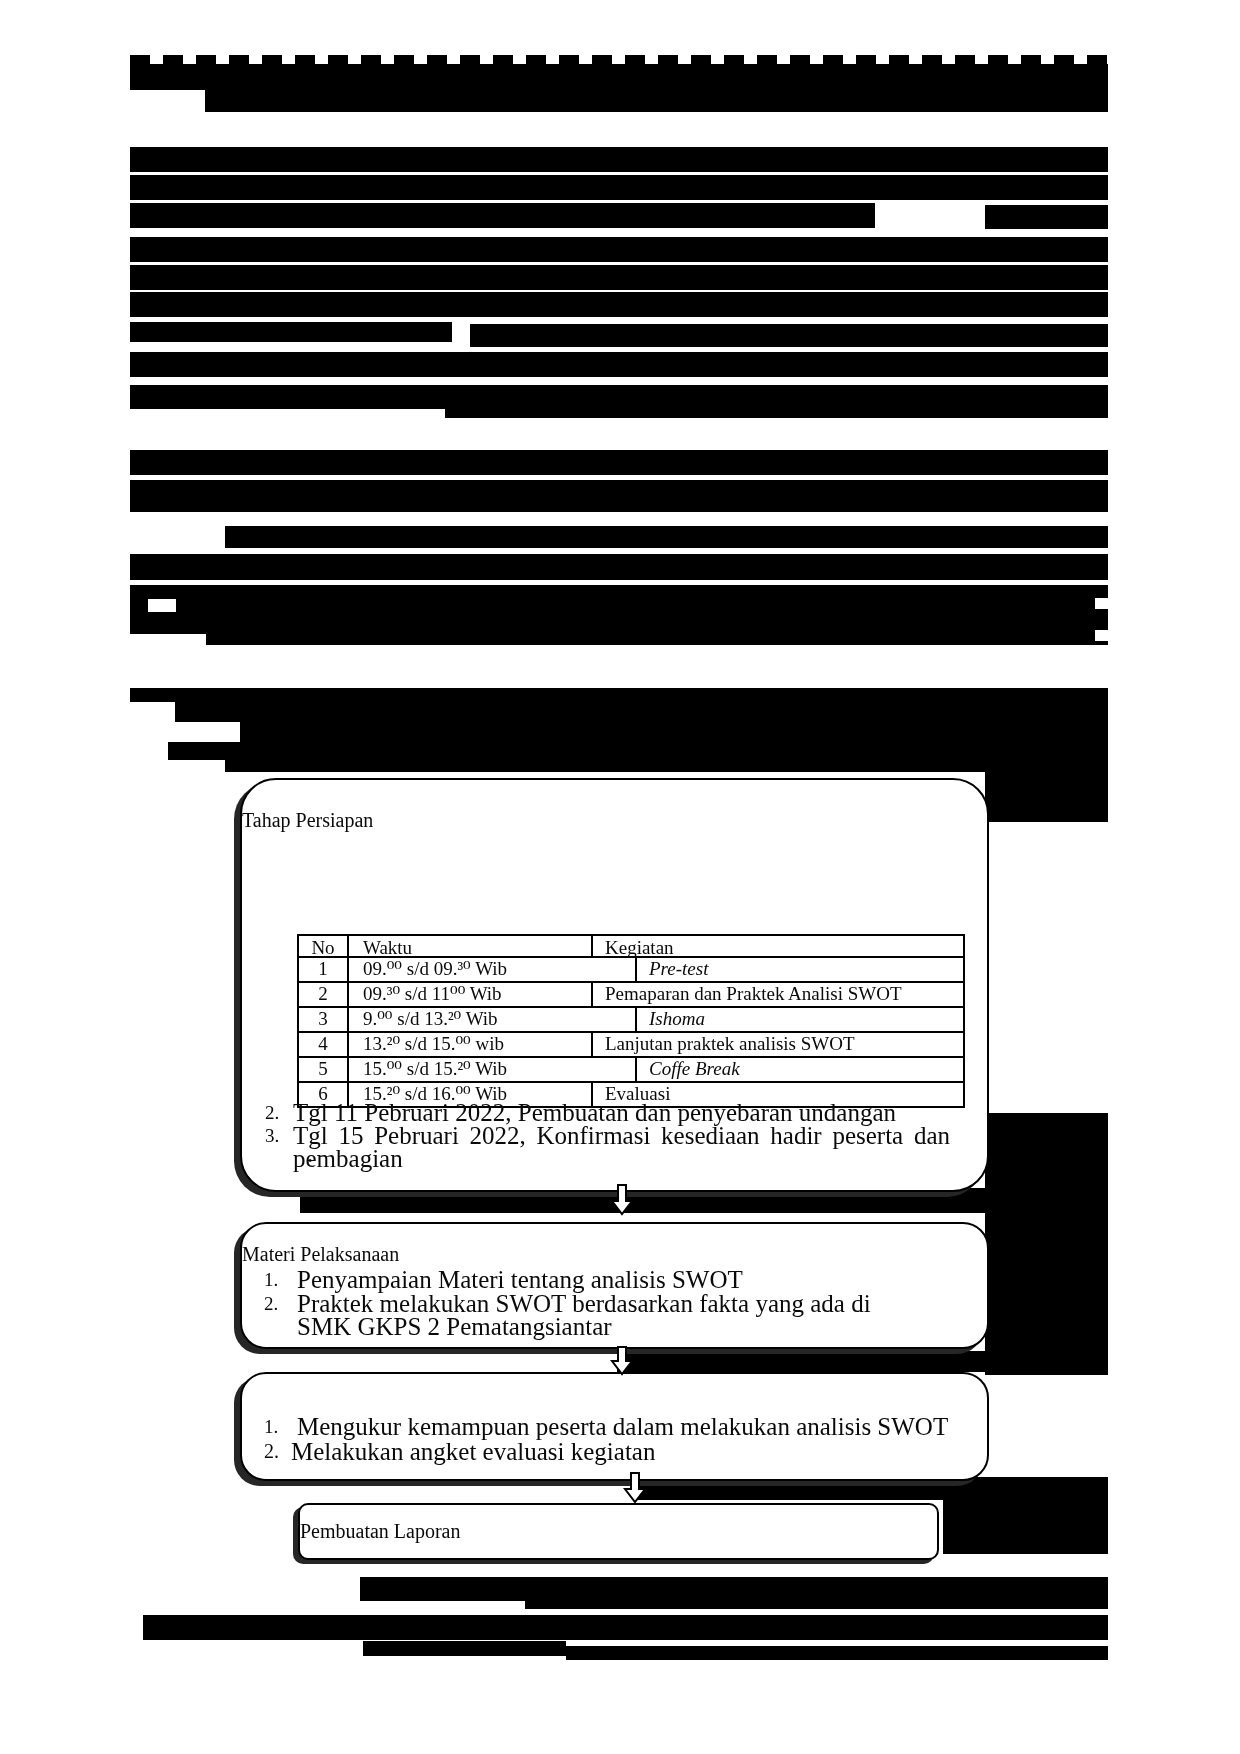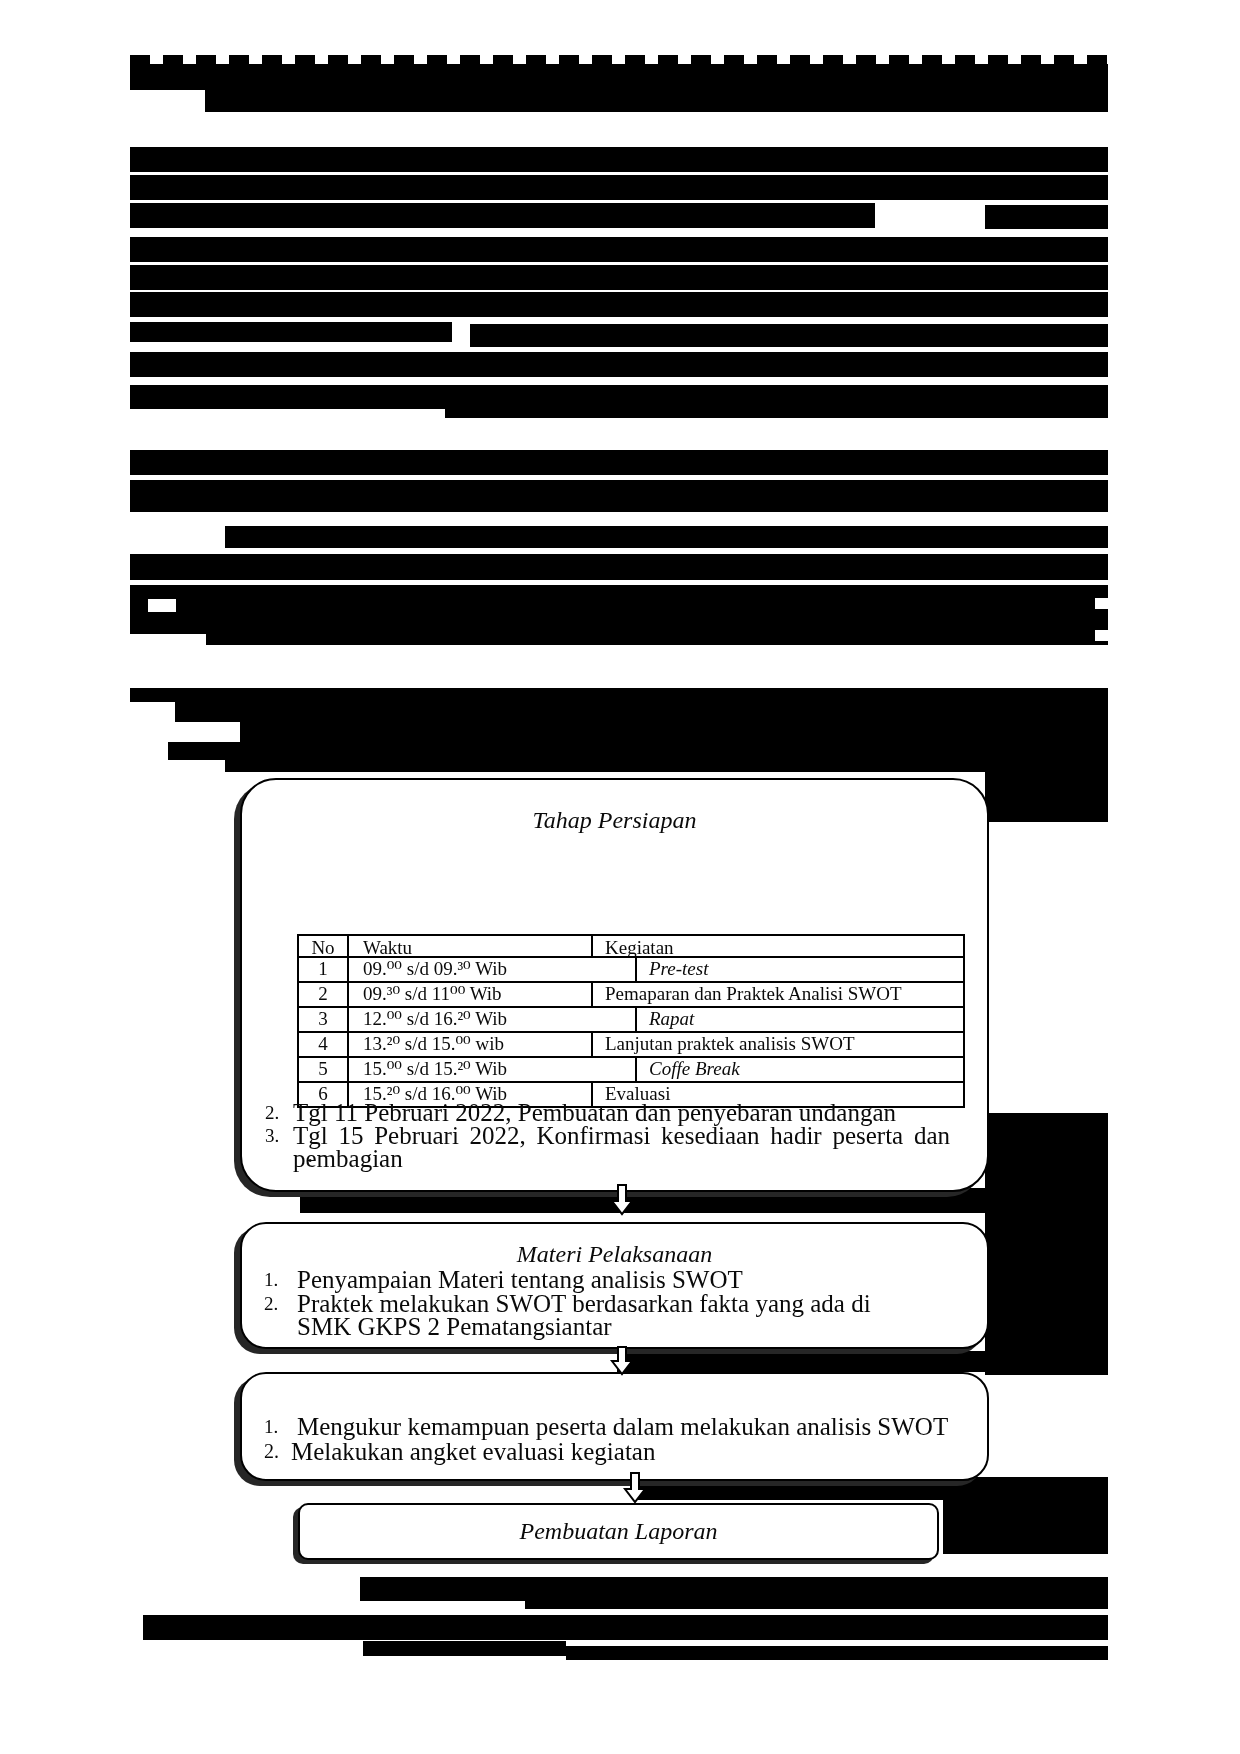--- a/index.html
+++ b/index.html
@@ -13,22 +13,22 @@
   .wn{position:absolute;background:#fff;}
   .jag{
     position:absolute;height:9px;
     background:repeating-linear-gradient(90deg,#000 0 20px,#fff 20px 33px);
   }
   .fbox{
     position:absolute;background:#fff;border:2px solid #000;
     box-shadow:-6px 5px 0 #262626;z-index:5;
   }
   .btitle{
-    position:absolute;left:0;right:0;text-align:center;
-    font-size:24px;line-height:24px;font-style:italic;
+    position:absolute;left:0;right:0;text-align:left;
+    font-size:20px;line-height:24px;
   }
   .num{position:absolute;font-size:19px;line-height:23px;}
   .itxt{position:absolute;font-size:25px;line-height:23px;}
   .just{text-align:justify;}
   .justlast{text-align:justify;text-align-last:justify;}
   .it{font-style:italic;margin-left:44px;}
   .tbl{
     position:absolute;left:297px;top:934px;width:668px;
     border:2px solid #000;box-sizing:border-box;background:#fff;
     font-size:19px;z-index:6;
@@ -128,22 +128,22 @@
       <div class="c-waktu">09.⁰⁰ s/d 09.³⁰ Wib</div>
       <div class="c-keg it">Pre-test</div>
     </div>
     <div class="trow">
       <div class="c-no">2</div>
       <div class="c-waktu">09.³⁰ s/d 11⁰⁰  Wib</div>
       <div class="c-keg">Pemaparan dan Praktek Analisi SWOT</div>
     </div>
     <div class="trow">
       <div class="c-no">3</div>
-      <div class="c-waktu">12.⁰⁰ s/d 16.²⁰ Wib</div>
-      <div class="c-keg it">Rapat</div>
+      <div class="c-waktu">9.⁰⁰ s/d 13.²⁰ Wib</div>
+      <div class="c-keg it">Ishoma</div>
     </div>
     <div class="trow">
       <div class="c-no">4</div>
       <div class="c-waktu">13.²⁰ s/d 15.⁰⁰ wib</div>
       <div class="c-keg">Lanjutan praktek analisis SWOT</div>
     </div>
     <div class="trow">
       <div class="c-no">5</div>
       <div class="c-waktu">15.⁰⁰ s/d 15.²⁰ Wib</div>
       <div class="c-keg it">Coffe Break</div>

